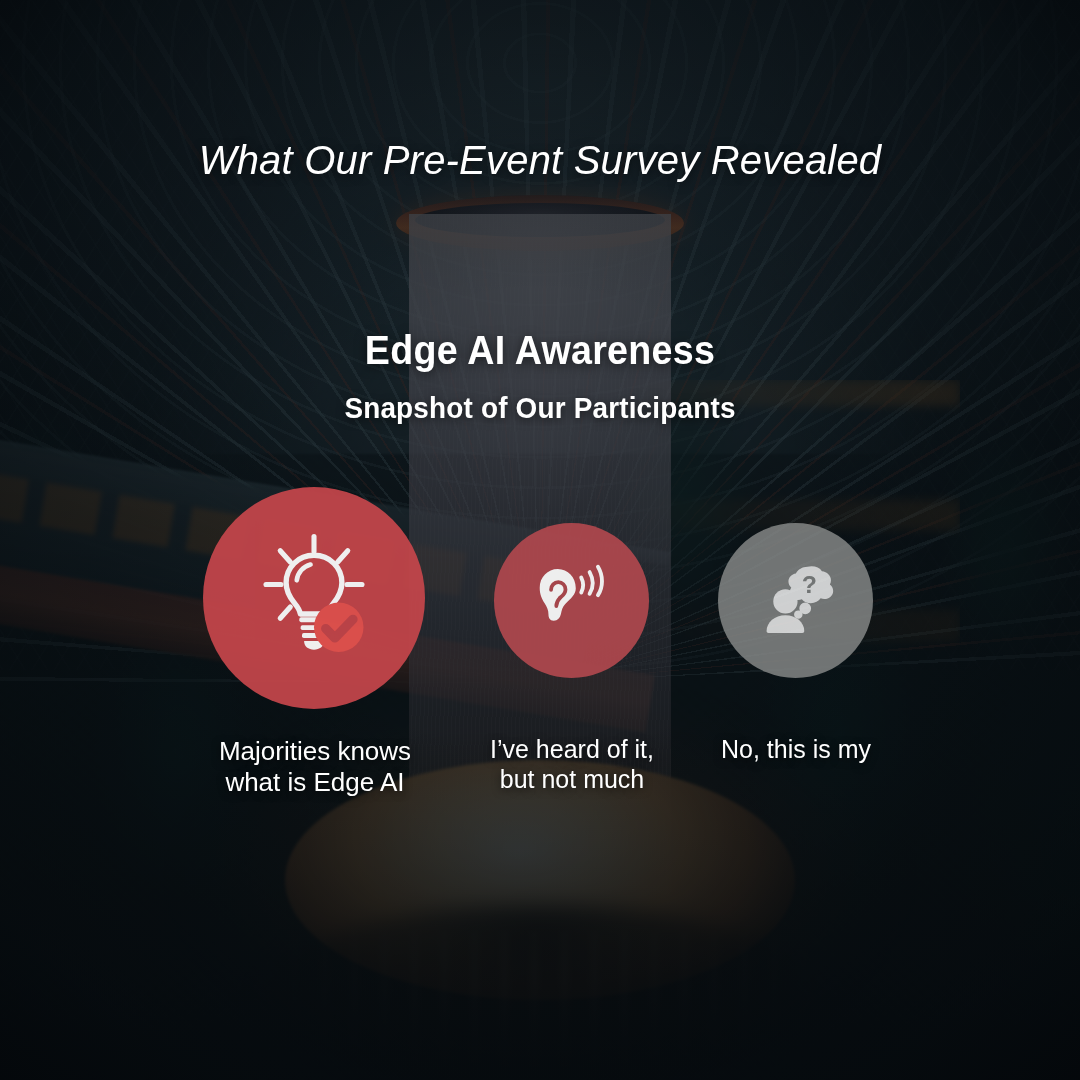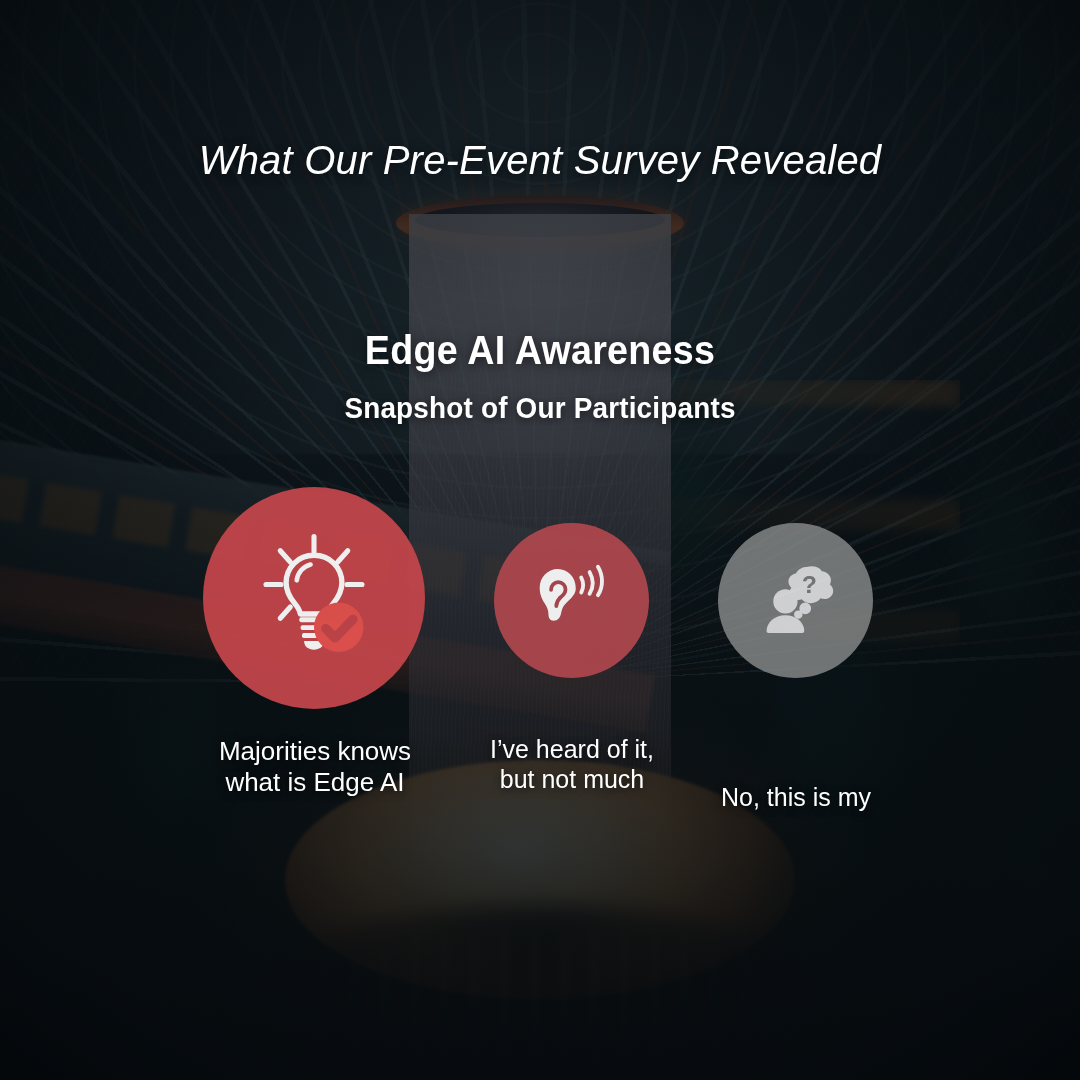--- a/index.html
+++ b/index.html
@@ -287,21 +287,21 @@
   .caption {
     position:absolute;
     text-align:center;
     color:#ffffff;
     font-weight:400;
     line-height:1.2;
     text-shadow:0 2px 9px rgba(0,0,0,.65);
   }
   #caption-1 { left:170px; top:736px; width:290px; font-size:26px; }
   #caption-2 { left:462px; top:734px; width:220px; font-size:25px; }
-  #caption-3 { left:690px; top:734px; width:212px; font-size:25px;margin-top:48px; }
+  #caption-3 { left:690px; top:734px; width:212px; font-size:25px; }
 </style>
 </head>
 <body>
 
 <div id="stage">
 
   <div class="bg-photo">
     <div class="bg-base"></div>
 
     <div class="dome"></div>

